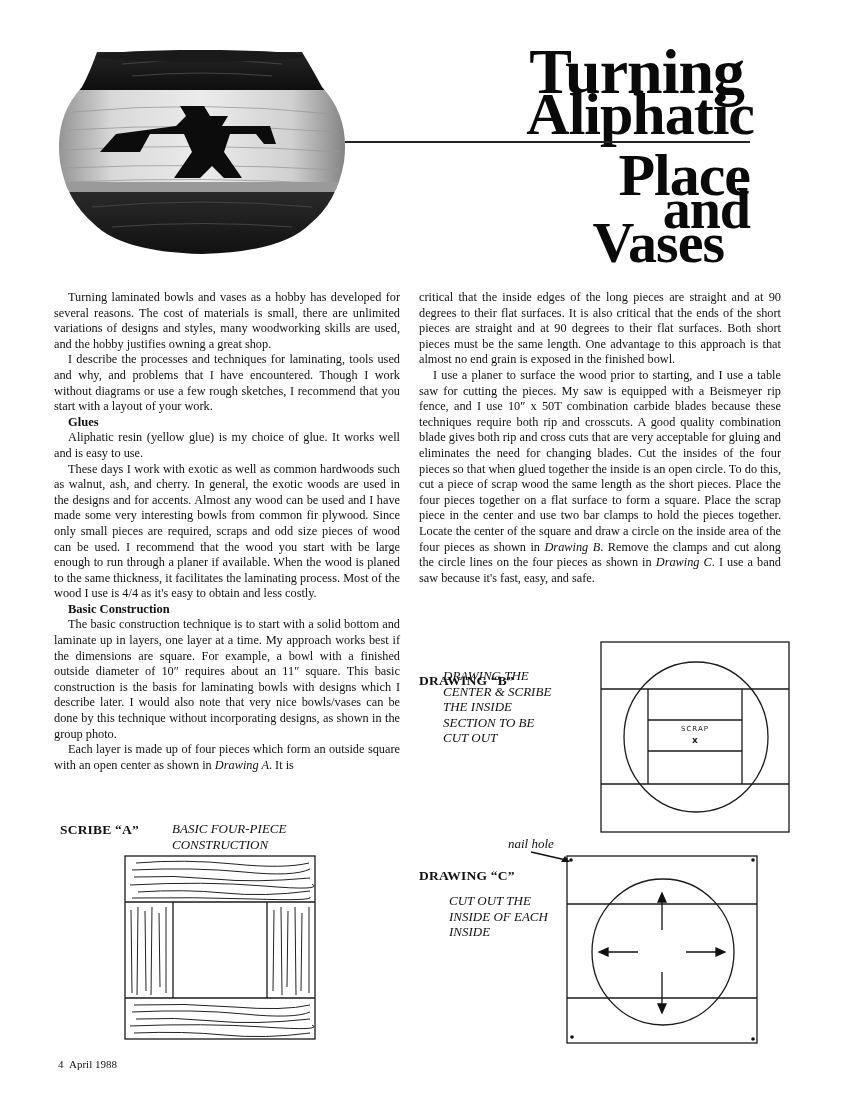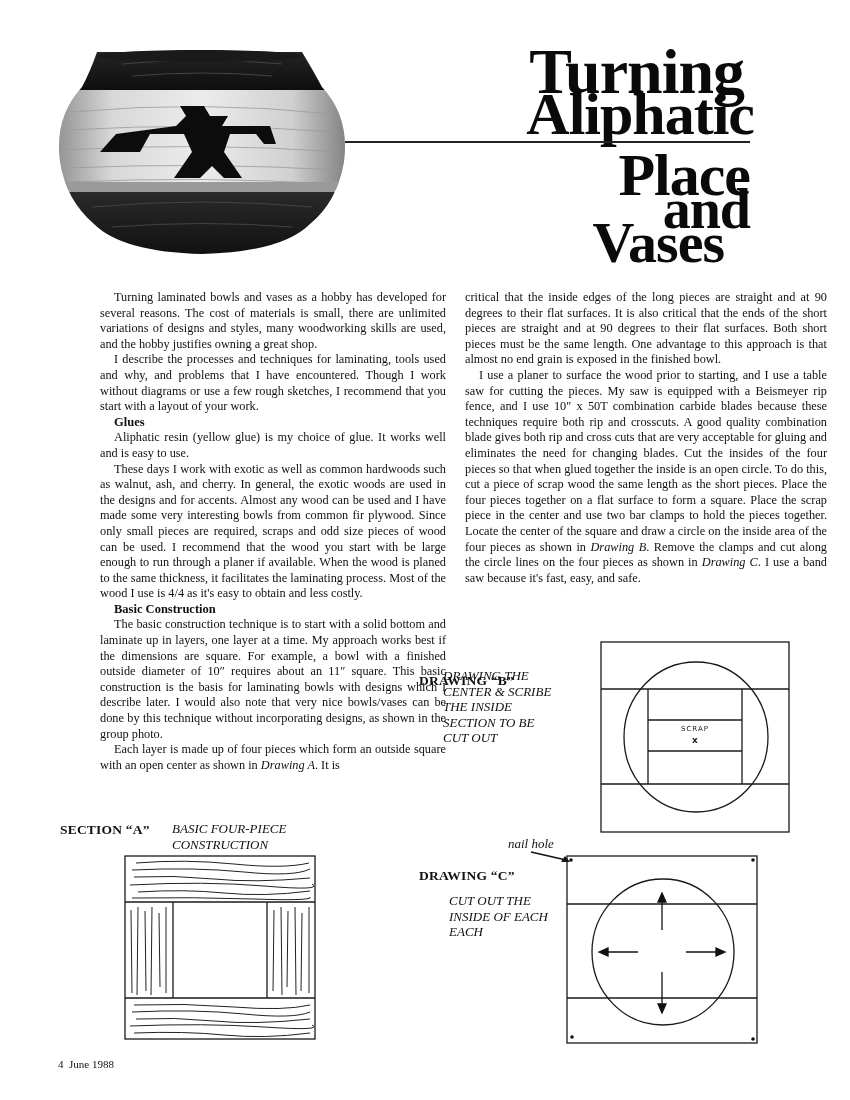--- a/index.html
+++ b/index.html
@@ -11,21 +11,21 @@
   .title-line { font-family: "Liberation Serif", serif; font-weight: bold; color: #0a0a0a;
                 line-height: 1; letter-spacing: -1px; text-align: right; }
   #t1 { right: 106px; top: 40px; font-size: 64px; }
   #t2 { right: 96px; top: 84px; font-size: 60px; }
   #t3 { right: 100px; top: 145px; font-size: 60px; }
   #t4 { right: 100px; top: 181px; font-size: 56px; }
   #t5 { right: 126px; top: 214px; font-size: 58px; }
   .title-rule { left: 345px; top: 141px; width: 405px; height: 2px; background: #222; }
 
   
-  .col { font-size: 12.3px; line-height: 15.6px; text-align: justify; margin-left: 46px; }
+  .col { font-size: 12.3px; line-height: 15.6px; text-align: justify; }
   .col p { margin: 0; text-indent: 14px; }
   .col h3 { margin: 0; padding-left: 14px; font-size: 12.5px; font-weight: bold; line-height: 15.6px; }
   .col em { font-style: italic; }
   #col-left { left: 54px; top: 290px; width: 346px; }
   #col-right { left: 419px; top: 290px; width: 362px; }
   #col-right p.cont { text-indent: 0; }
 
   
   .dlabel { font-weight: bold; font-size: 13.5px; letter-spacing: 0.2px; }
   .dcaption { font-style: italic; font-size: 13px; line-height: 15.5px; }
@@ -95,21 +95,21 @@
   <h3>Basic Construction</h3>
   <p>The basic construction technique is to start with a solid bottom and laminate up in layers, one layer at a time. My approach works best if the dimensions are square. For example, a bowl with a finished outside diameter of 10″ requires about an 11″ square. This basic construction is the basis for laminating bowls with designs which I describe later. I would also note that very nice bowls/vases can be done by this technique without incorporating designs, as shown in the group photo.</p>
   <p><span>Each layer is made up of four pieces which form an outside square with an open center as shown in </span><em>Drawing A</em><span>. It is</span></p>
 </div>
 
 <div class="abs col" id="col-right">
   <p class="cont">critical that the inside edges of the long pieces are straight and at 90 degrees to their flat surfaces. It is also critical that the ends of the short pieces are straight and at 90 degrees to their flat surfaces. Both short pieces must be the same length. One advantage to this approach is that almost no end grain is exposed in the finished bowl.</p>
   <p><span>I use a planer to surface the wood prior to starting, and I use a table saw for cutting the pieces. My saw is equipped with a Beismeyer rip fence, and I use 10″ x 50T combination carbide blades because these techniques require both rip and crosscuts. A good quality combination blade gives both rip and cross cuts that are very acceptable for gluing and eliminates the need for changing blades. Cut the insides of the four pieces so that when glued together the inside is an open circle. To do this, cut a piece of scrap wood the same length as the short pieces. Place the four pieces together on a flat surface to form a square. Place the scrap piece in the center and use two bar clamps to hold the pieces together. Locate the center of the square and draw a circle on the inside area of the four pieces as shown in </span><em>Drawing B</em><span>. Remove the clamps and cut along the circle lines on the four pieces as shown in </span><em>Drawing C</em><span>. I use a band saw because it's fast, easy, and safe.</span></p>
 </div>
 
-<div class="abs dlabel" style="left:60px; top:822px;">SECTION “A”</div>
+<div class="abs dlabel" style="left:60px; top:822px;">SCRIBE “A”</div>
 <div class="abs dcaption" style="left:172px; top:821px;">
   <div>BASIC FOUR-PIECE</div>
   <div>CONSTRUCTION</div>
 </div>
 <div class="abs" style="left:124px; top:855px;">
   <svg width="194" height="186" viewBox="0 0 194 186">
     <g fill="none" stroke="#1a1a1a" stroke-width="1.3">
       <rect x="1" y="1" width="190" height="183"></rect>
       <line x1="1" y1="47" x2="191" y2="47"></line>
       <line x1="1" y1="143" x2="191" y2="143"></line>
@@ -173,21 +173,21 @@
 <div class="abs" style="left:530px; top:850px;">
   <svg width="42" height="14" viewBox="0 0 42 14">
     <line x1="1" y1="2" x2="36" y2="10" stroke="#111" stroke-width="1.6"></line>
     <polygon points="40,12 31,12 35,6" fill="#111"></polygon>
   </svg>
 </div>
 <div class="abs dlabel" style="left:419px; top:868px;">DRAWING “C”</div>
 <div class="abs dcaption" style="left:449px; top:893px;">
   <div>CUT OUT THE</div>
   <div>INSIDE OF EACH</div>
-  <div>EACH</div>
+  <div>INSIDE</div>
 </div>
 <div class="abs" style="left:566px; top:855px;">
   <svg width="194" height="190" viewBox="0 0 194 190">
     <g fill="none" stroke="#1a1a1a" stroke-width="1.3">
       <rect x="1" y="1" width="190" height="187"></rect>
       <line x1="1" y1="49" x2="191" y2="49"></line>
       <line x1="1" y1="143" x2="191" y2="143"></line>
       <ellipse cx="97" cy="97" rx="71" ry="73"></ellipse>
     </g>
     <rect x="0" y="45" width="0" height="0"></rect>
@@ -204,14 +204,14 @@
       <polygon points="96,158 92,149 100,149"></polygon>
       <line x1="72" y1="97" x2="38" y2="97"></line>
       <polygon points="33,97 42,93 42,101"></polygon>
       <line x1="120" y1="97" x2="154" y2="97"></line>
       <polygon points="159,97 150,93 150,101"></polygon>
     </g>
   </svg>
 </div>
 
 <div class="abs footer">
-  <span>4</span>&nbsp;&nbsp;<span>June 1988</span>
+  <span>4</span>&nbsp;&nbsp;<span>April 1988</span>
 </div>
 
 </body></html>

